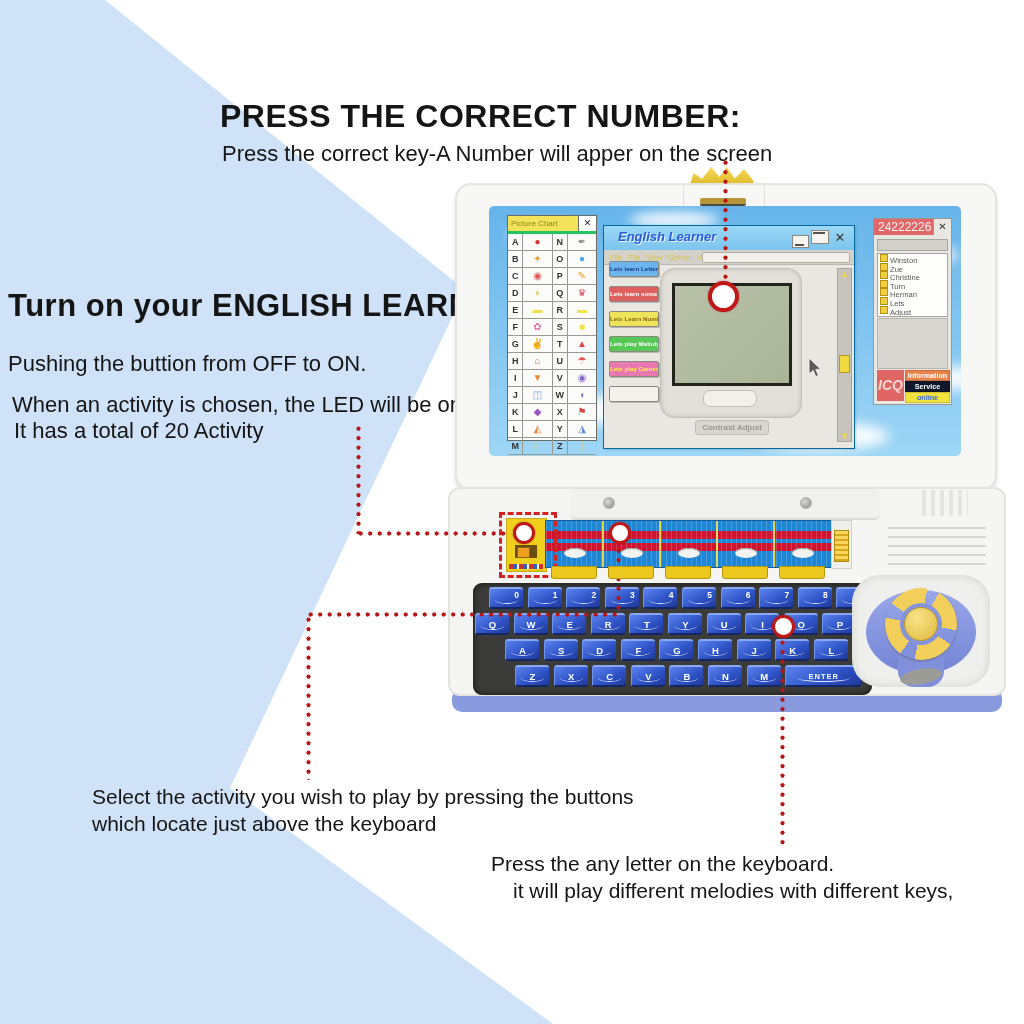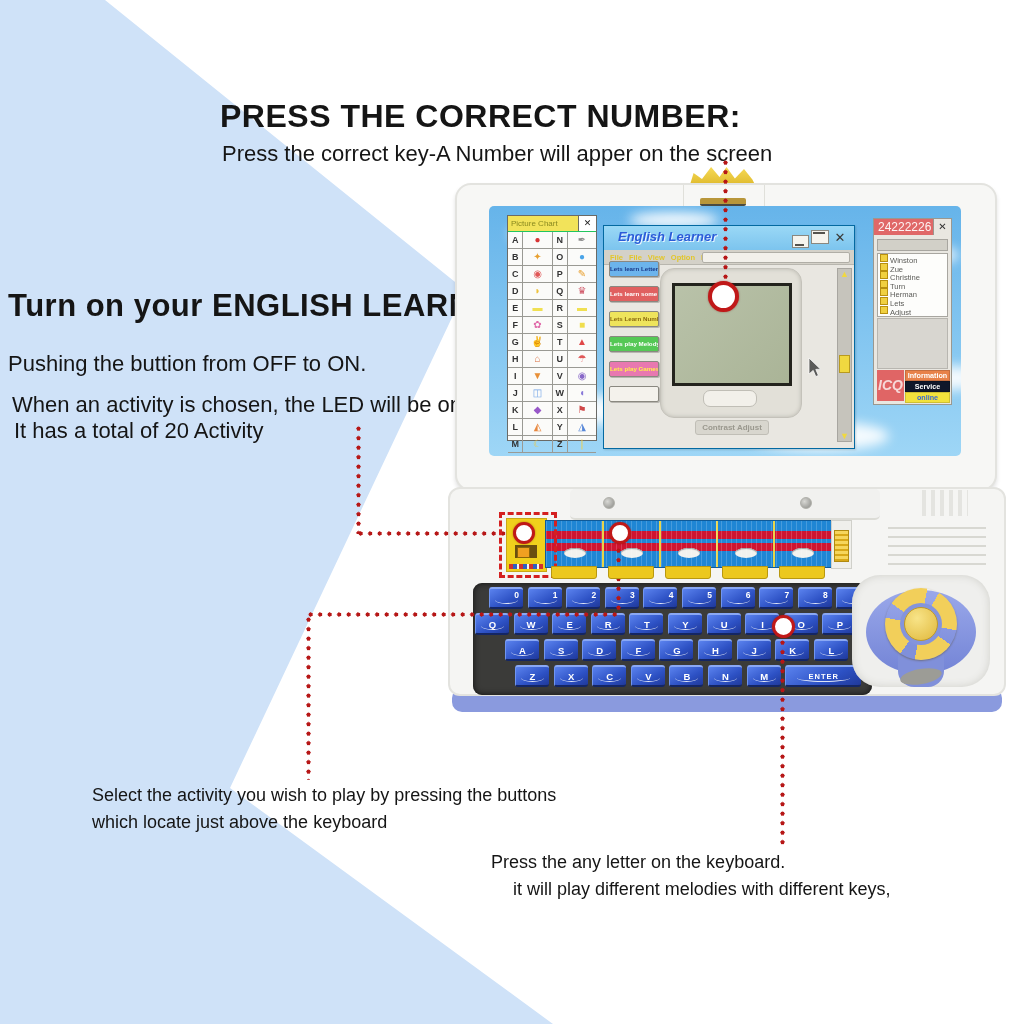--- a/index.html
+++ b/index.html
@@ -5,51 +5,51 @@
   html,body{margin:0;padding:0}
   body{width:1024px;height:1024px;position:relative;background:#ffffff;overflow:hidden;
        font-family:"Liberation Sans", sans-serif;color:#151515}
   .abs{position:absolute}
   
   #bg-wedge{left:0;top:0;width:1024px;height:1024px;background:#cfe2f8;
     clip-path:polygon(0 0,105px 0,465px 290px,230px 788px,553px 1024px,0 1024px)}
   
   .h1{font-size:32px;font-weight:bold;letter-spacing:.5px}
   .t22{font-size:22px}
-  .t21{font-size:18px}
+  .t21{font-size:21px}
   
   #lid{left:455px;top:183px;width:538px;height:304px;background:#f7f7f5;border:2px solid #e3e3df;
        border-radius:16px;box-shadow:0 3px 4px rgba(0,0,0,.12)}
   #latch-handle{left:688px;top:167px;width:70px;height:24px;
        background:linear-gradient(#f6da56,#d8b020);border-radius:6px;
        clip-path:polygon(0 100%,8% 25%,20% 50%,33% 0,45% 42%,55% 0,67% 48%,80% 8%,92% 52%,100% 100%)}
   #latch-notch{left:683px;top:185px;width:80px;height:30px;background:#f7f7f5;border-radius:0 0 10px 10px;
        border:1px solid #e0e0da;border-top:none}
   #latch-slot{left:700px;top:198px;width:46px;height:6px;background:#b8963a;border-bottom:2px solid #4a4a42;border-radius:2px}
   #screen{left:489px;top:206px;width:472px;height:250px;border-radius:5px;overflow:hidden;
        background:linear-gradient(#66b4ea,#9ed6f6)}
   .cloud{position:absolute;background:#fff;border-radius:50%;filter:blur(6px);opacity:.9}
   
   #picture-chart{left:507px;top:215px;width:88px;height:224px;background:#fbfbf9;border:1px solid #6a6a66;font-size:9px}
-  #pc-title-row{display:flex;height:15px;border-bottom:1px solid #22c55e}
+  #pc-title-row{display:flex;height:15px;border-bottom:3px solid #22c55e}
   #pc-title{flex:1;background:#f2e35a;color:#8a8a20;font-size:8px;line-height:15px;padding-left:3px;white-space:nowrap;overflow:hidden}
   #pc-close{width:17px;text-align:center;line-height:15px;border-left:1px solid #6a6a66;font-size:9px;color:#222;background:#fff}
   .pc-row{display:flex;height:16px;border-bottom:1px solid #9a9a94}
   .pc-letter{width:15px;text-align:center;line-height:16px;font-weight:bold;color:#333;border-right:1px solid #9a9a94}
   .pc-icon{width:29px;text-align:center;line-height:15px;font-size:10px;border-right:1px solid #9a9a94}
   .pc-row .pc-icon:last-child{border-right:none}
   
   #el-window{left:603px;top:225px;width:250px;height:222px;background:#e9e7e1;border:1px solid #0369a1;box-shadow:1px 1px 2px rgba(0,0,0,.15)}
   #el-titlebar{position:absolute;left:0;top:0;width:250px;height:24px;background:linear-gradient(#9ad8f6,#7cc4ee)}
   #el-title{position:absolute;left:14px;top:3px;font-size:13px;font-weight:bold;font-style:italic;color:#2b5cd8;text-shadow:1px 1px 0 #e8f6ff}
   .win-btn{position:absolute;background:#f6f4ee;border:1px solid #8a8880}
   .win-bar{position:absolute;background:#55534e}
   #el-close{position:absolute;left:227px;top:3px;width:18px;height:18px;text-align:center;line-height:18px;font-size:13px;color:#3a3a36}
   #el-menubar{position:absolute;left:0;top:24px;width:250px;height:14px;background:#d4d1c8;border-bottom:1px solid #b8b6ae}
-  .menu-item{float:left;font-size:7.5px;font-weight:bold;color:#e2c629;margin:3px 0 0 6px}
+  .menu-item{float:left;font-size:7.5px;font-weight:normal;color:#e2c629;margin:3px 0 0 6px}
   #menu-field{position:absolute;left:98px;top:2px;width:146px;height:9px;background:#f2f0ea;border:1px solid #b0aea6;border-radius:2px}
   .act-btn{position:absolute;left:5px;width:48px;height:14px;border:1px solid #8a8880;border-radius:2px;
      font-size:6.2px;font-weight:bold;text-align:center;line-height:14px;white-space:nowrap;overflow:hidden;box-shadow:1px 1px 0 #b8b6b0}
   #lcd-bezel{position:absolute;left:56px;top:42px;width:140px;height:148px;background:#e2e0d8;border:1px solid #c4c2ba;border-radius:14px;box-shadow:inset 0 0 4px #b8b6ae}
   #lcd{position:absolute;left:68px;top:57px;width:114px;height:97px;background:linear-gradient(135deg,#b9c2a9,#aab497);border:3px solid #23231d}
   #lcd-btn{position:absolute;left:99px;top:164px;width:52px;height:15px;background:#f2f0ea;border:1px solid #c0beb6;border-radius:7px}
   #contrast{position:absolute;left:91px;top:194px;width:72px;height:13px;background:#d8d6ce;border:1px solid #c0beb6;border-radius:3px;
      font-size:8px;font-weight:bold;color:#9a988e;text-align:center;line-height:13px}
   #el-scroll{position:absolute;left:233px;top:42px;width:13px;height:172px;background:#c6c4bc;border:1px solid #a8a6a0}
   .scroll-arrow{position:absolute;left:0;width:13px;text-align:center;font-size:9px;color:#f0d840}

